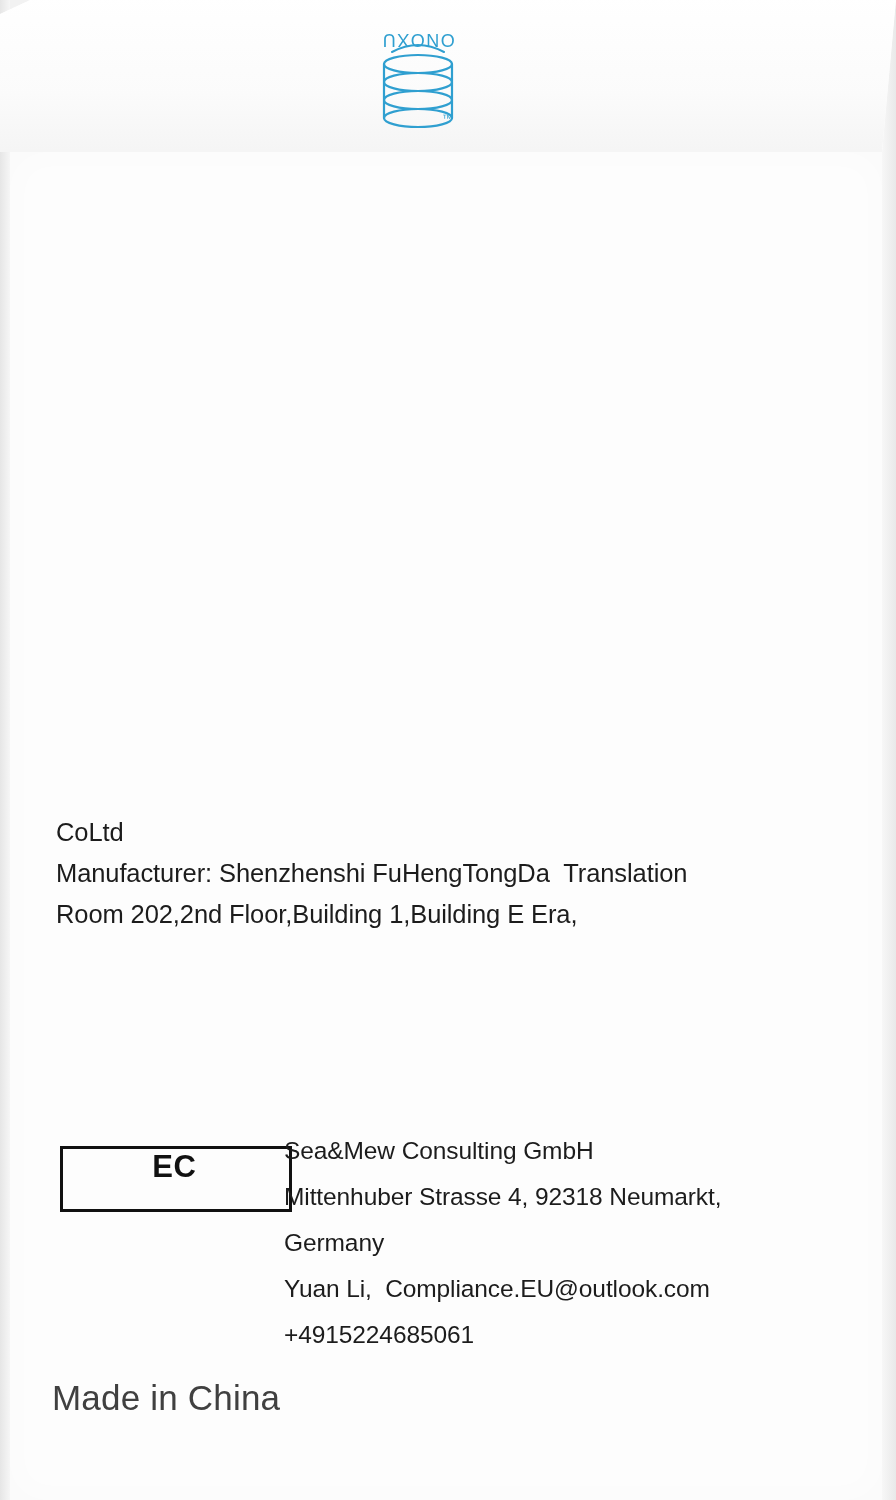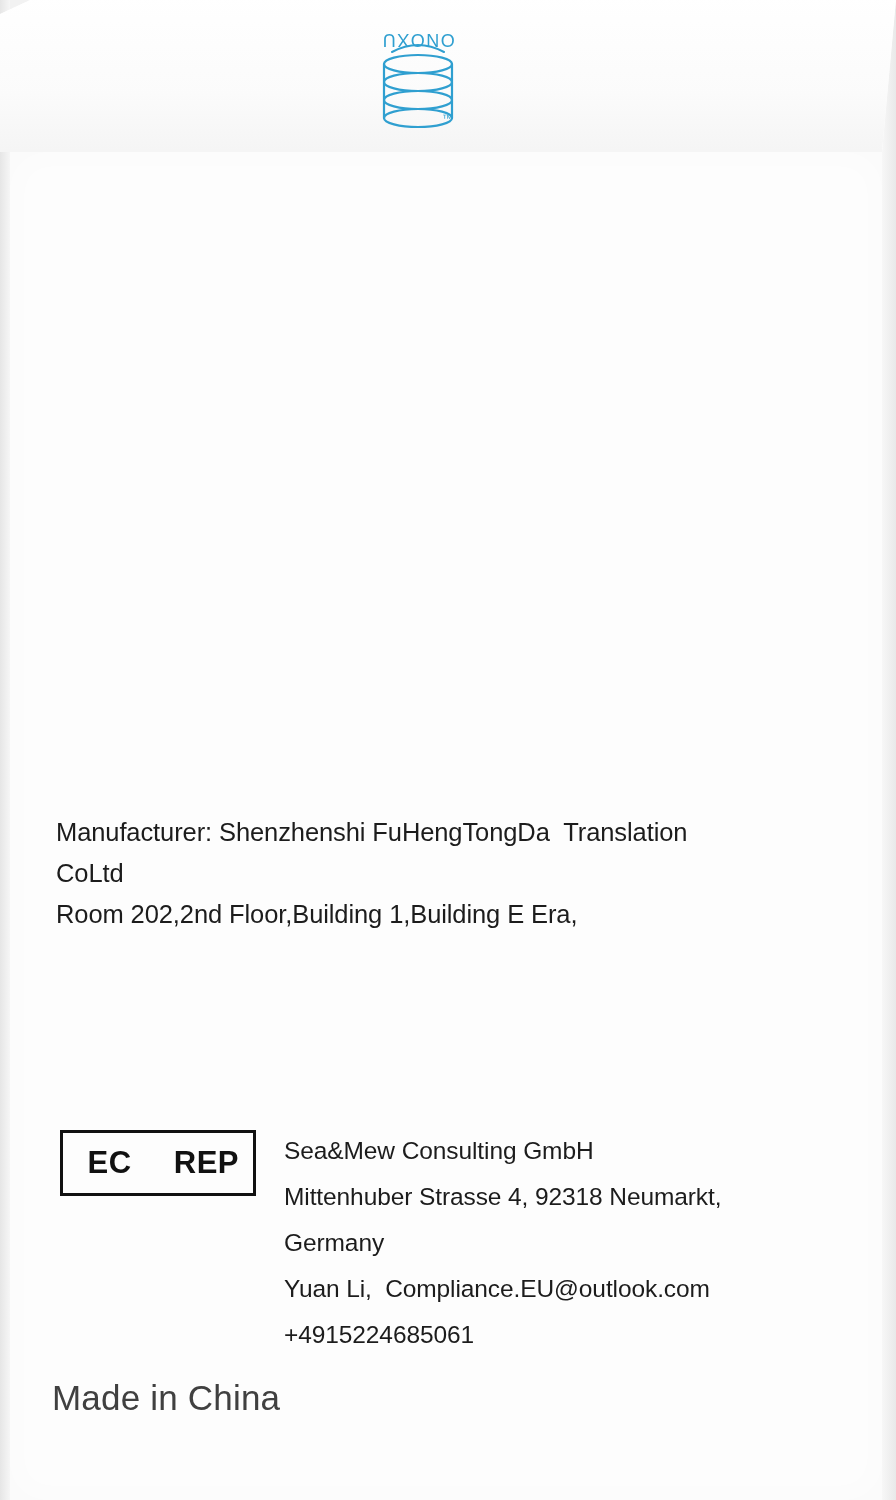--- a/index.html
+++ b/index.html
@@ -108,27 +108,27 @@
   
   .ecrep-wrap {
     position: absolute;
     left: 56px;
     top: 1128px;
     width: 800px;
   }
   .ecrep-badge {
     position: absolute;
     left: 4px;
-    top: 2px;
-    width: 196px;
+    top: 18px;
+    width: 232px;
     height: 66px;
     border: 3.5px solid #111;
     box-sizing: border-box;
     display: flex;
-    align-items: center;
+    align-items: flex-start;
   }
   .ecrep-badge .cell {
     flex: 1;
     display: flex;
     align-items: center;
     justify-content: center;
     font-size: 31px;
     font-weight: 700;
     color: #111;
     letter-spacing: 0.5px;
@@ -183,30 +183,29 @@
         <path d="M26 20 L26 74"></path>
         <path d="M94 20 L94 74"></path>
         <path d="M34 86 q26 14 52 0" stroke-width="2"></path>
       </g>
       <text x="60" y="104" text-anchor="middle" font-family="Liberation Sans, sans-serif" font-size="18" letter-spacing="1.5" fill="#2f9fd0">ONOXU</text>
     </svg>
   </div>
   <div class="logo-tm">™</div>
 
   <div class="mfr-block">
+    <div>CoLtd</div>
     <div>Manufacturer: Shenzhenshi FuHengTongDa  Translation</div>
-    <div>CoLtd</div>
     <div>Room 202,2nd Floor,Building 1,Building E Era,</div>
   </div>
 
   <div class="ecrep-wrap">
     <div class="ecrep-badge">
       <div class="cell">EC</div>
       <div class="divider"></div>
-      <div class="cell">REP</div>
     </div>
     <div class="ecrep-text">
       <div>Sea&amp;Mew Consulting GmbH</div>
       <div>Mittenhuber Strasse 4, 92318 Neumarkt,</div>
       <div>Germany</div>
       <div>Yuan Li,  Compliance.EU@outlook.com</div>
       <div>+4915224685061</div>
     </div>
   </div>
 

